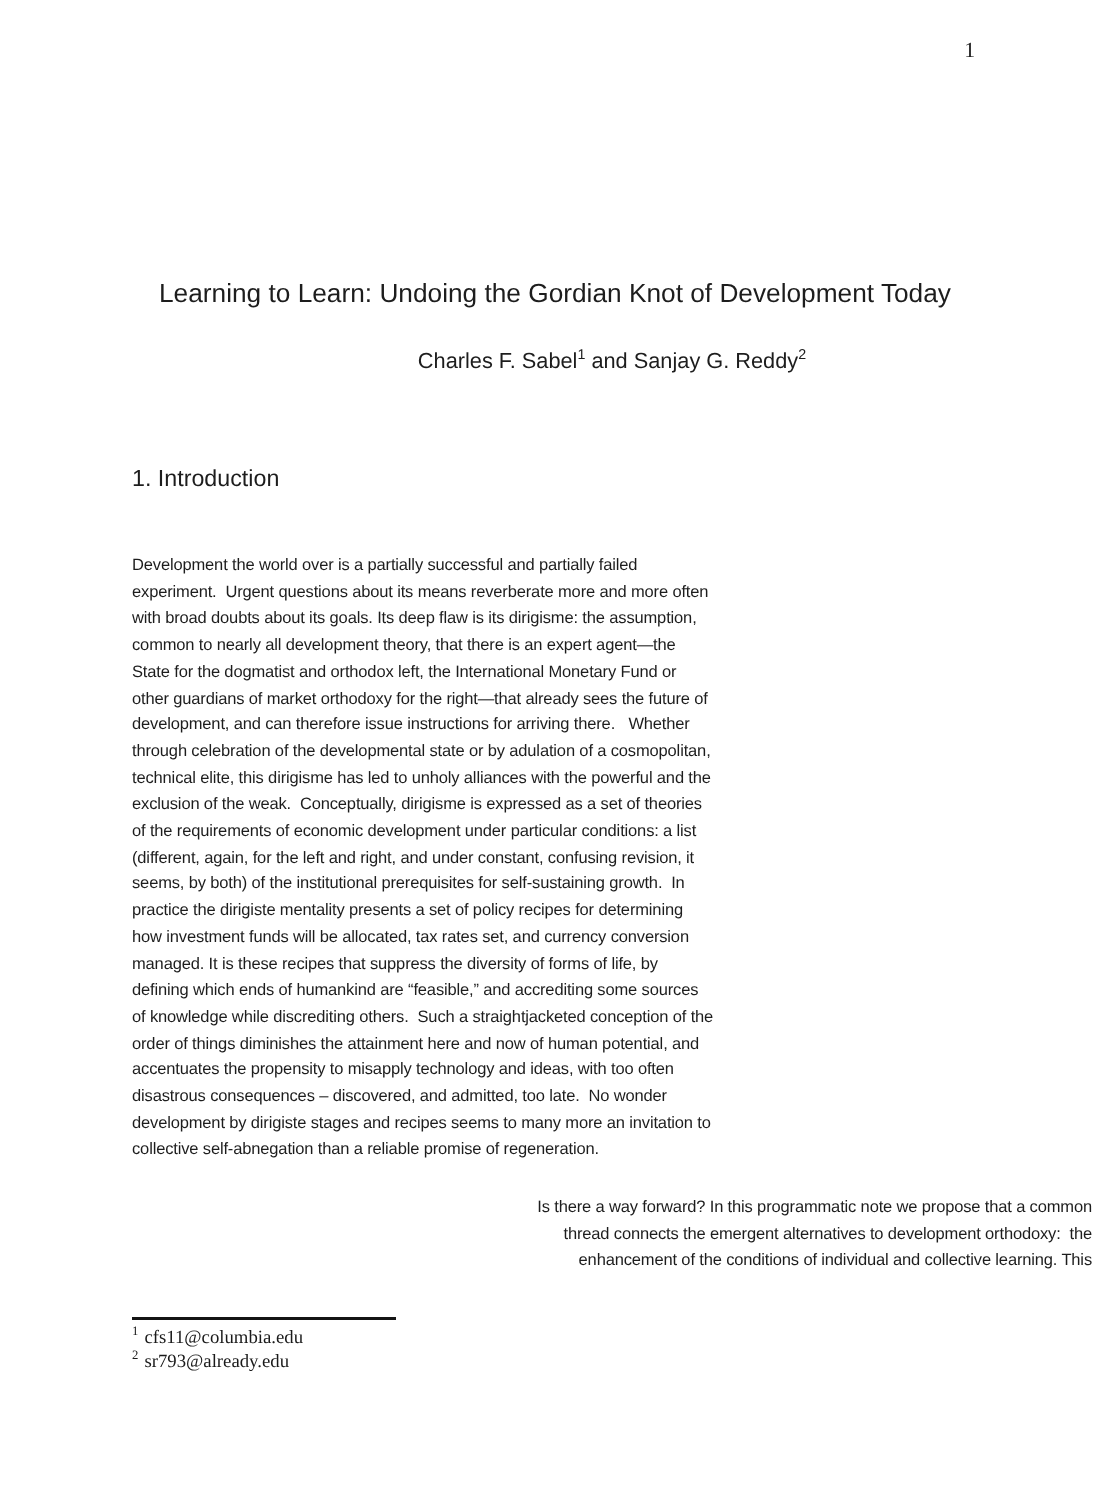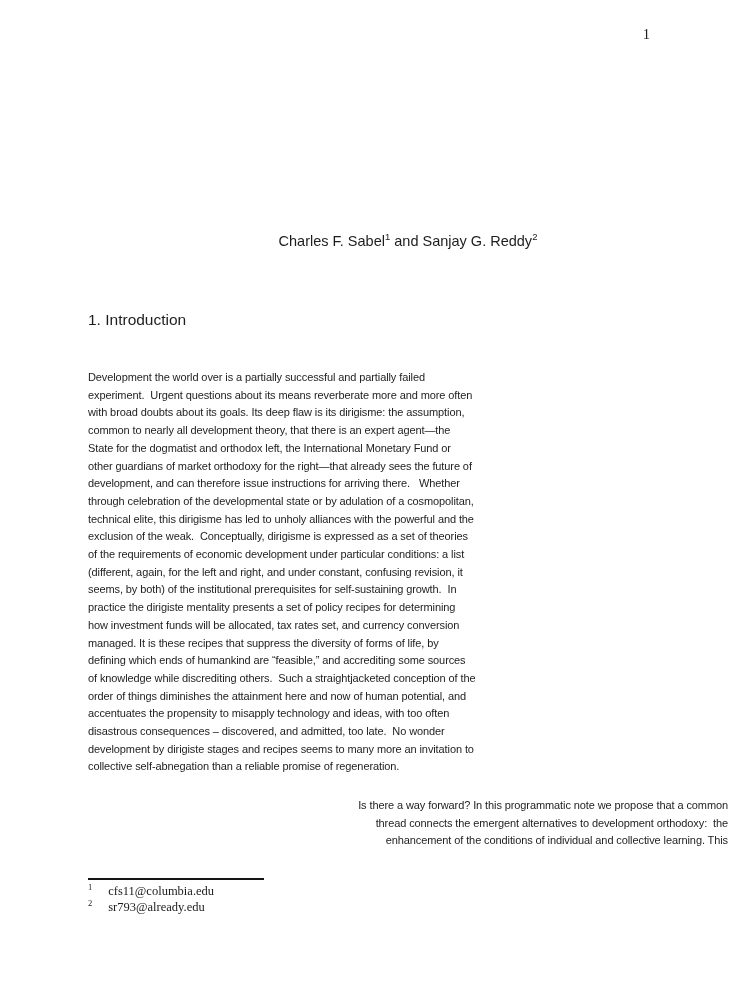--- a/index.html
+++ b/index.html
@@ -80,29 +80,30 @@
     font-family: "Liberation Serif", serif;
     font-size: 12.5px;
     line-height: 15.5px;
     color: #1a1a1a;
   }
   .footnote-item sup {
     font-size: 8.5px;
     vertical-align: super;
     line-height: 0;
   }
-  .footnote-text { margin-left: 16px; }
+  .footnote-text { margin-left: 4px; }
 </style>
 </head>
 <body>
 
 <div class="page">
 
   <div class="page-number">1</div>
 
+  <div class="paper-title">Learning to Learn: Undoing the Gordian Knot of Development Today</div>
 
   <div class="authors-line"><span>Charles F. Sabel</span><sup>1</sup><span> and </span><span>Sanjay G. Reddy</span><sup>2</sup></div>
 
   <div class="section-heading">1. Introduction</div>
 
   <div class="body-para para-1">Development the world over is a partially successful and partially failed
 experiment.  Urgent questions about its means reverberate more and more often
 with broad doubts about its goals. Its deep flaw is its dirigisme: the assumption,
 common to nearly all development theory, that there is an expert agent—the
 State for the dogmatist and orthodox left, the International Monetary Fund or

